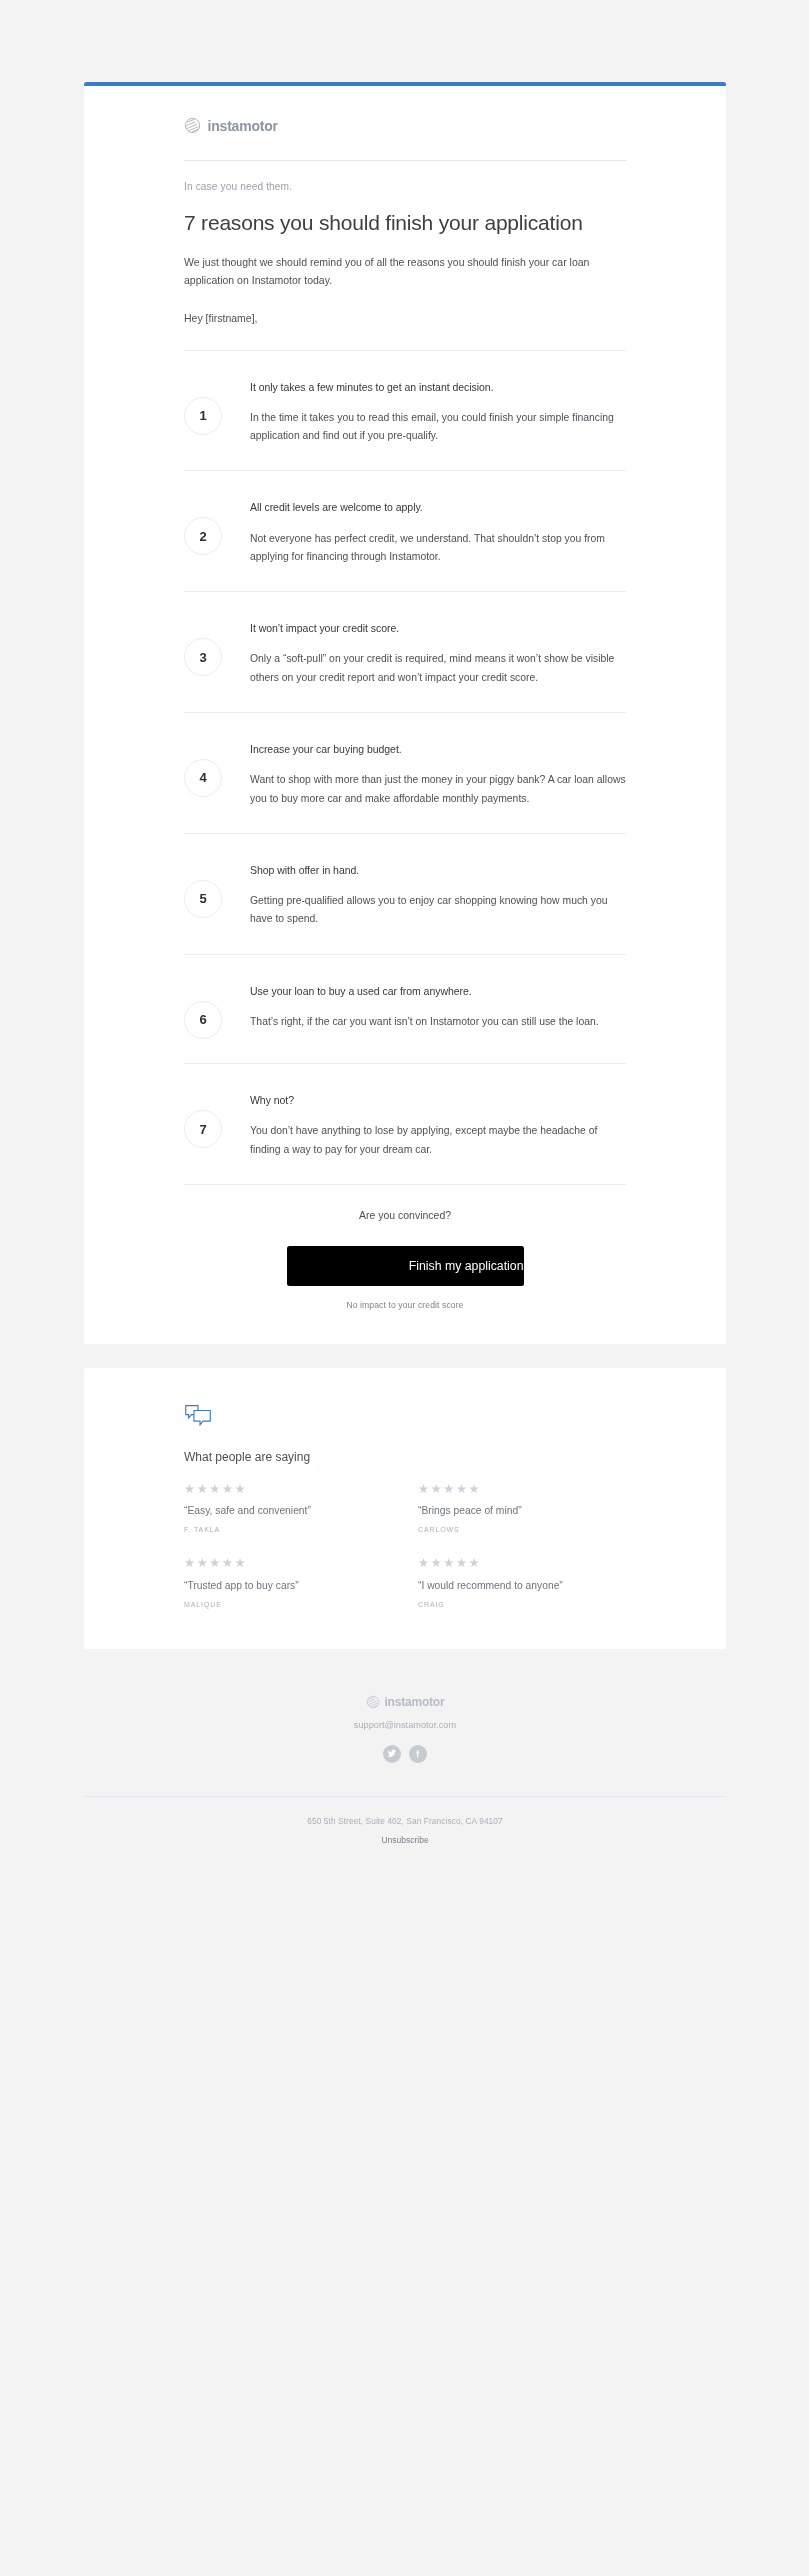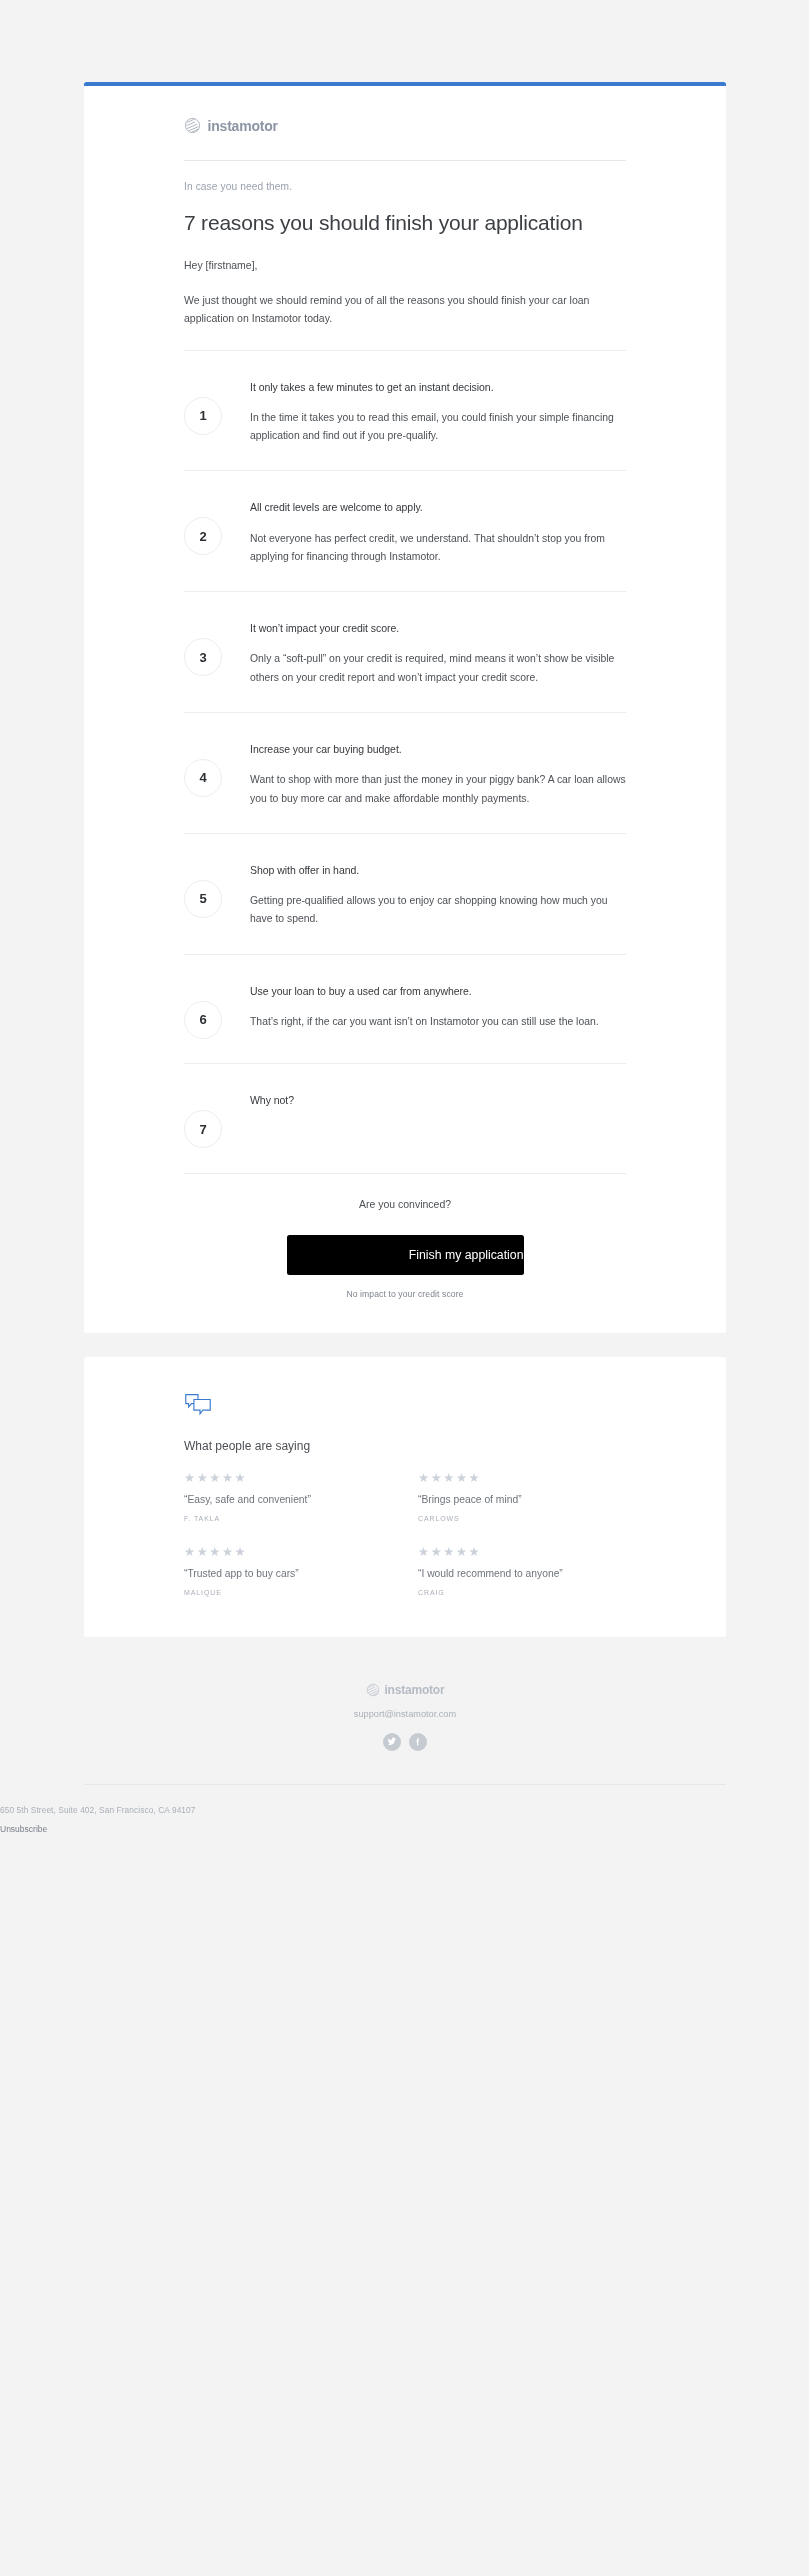--- a/index.html
+++ b/index.html
@@ -265,21 +265,21 @@
   }
 
   .footer-sep {
     height: 0.8px;
     background: #e6e7ea;
     width: 642px;
     margin: 33px auto 0 auto;
   }
 
   .legal {
-    text-align: left;
+    text-align: center;
     padding-top: 19.6px;
     padding-bottom: 23px;
   }
   .legal-address {
     font-size: 8.3px;
     color: #a9afb8;
     letter-spacing: 0.1px;
   }
   .unsubscribe {
     display: inline-block;
@@ -313,22 +313,22 @@
         </span>
         <span class="logo-word">instamotor</span>
       </div>
 
       <div class="hr"></div>
 
       <div class="preheader">In case you need them.</div>
 
       <h1 class="headline">7 reasons you should finish your application</h1>
 
+      <div class="body-text second">We just thought we should remind you of all the reasons you should finish your car loan application on Instamotor today.</div>
       <div class="body-text">Hey [firstname],</div>
-      <div class="body-text second">We just thought we should remind you of all the reasons you should finish your car loan application on Instamotor today.</div>
 
       <div class="section-hr"></div>
 
       <div class="reasons">
 
         <div class="reason">
           <div class="reason-badge">1</div>
           <div class="reason-body">
             <div class="reason-title">It only takes a few minutes to get an instant decision.</div>
             <div class="reason-desc">In the time it takes you to read this email, you could finish your simple financing application and find out if you pre-qualify.</div>
@@ -372,20 +372,21 @@
           <div class="reason-body">
             <div class="reason-title">Use your loan to buy a used car from anywhere.</div>
             <div class="reason-desc">That’s right, if the car you want isn’t on Instamotor you can still use the loan.</div>
           </div>
         </div>
 
         <div class="reason">
           <div class="reason-badge">7</div>
           <div class="reason-body">
             <div class="reason-title">Why not?</div>
+            <div class="reason-desc">You don’t have anything to lose by applying, except maybe the headache of finding a way to pay for your dream car.</div>
           </div>
         </div>
 
       </div>
 
       <div class="cta-block">
         <div class="cta-question">Are you convinced?</div>
         <button class="cta-button">Finish my application</button>
         <div class="cta-note">No impact to your credit score</div>
       </div>

